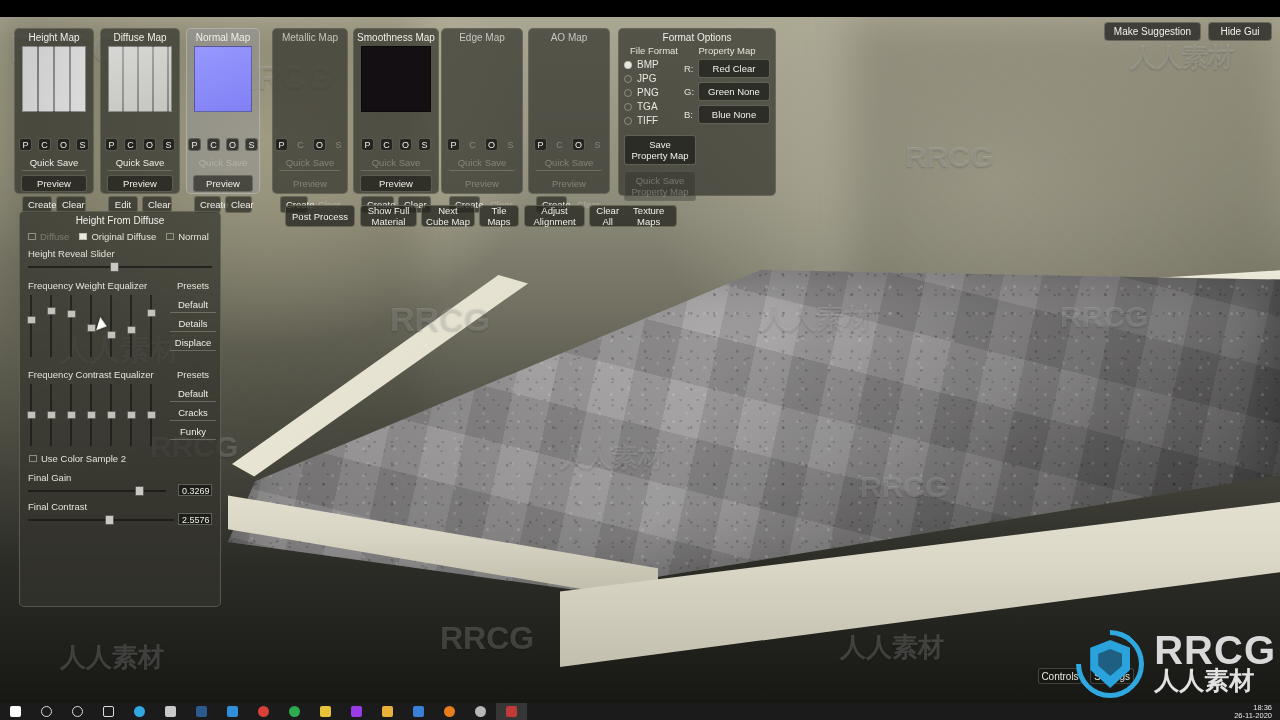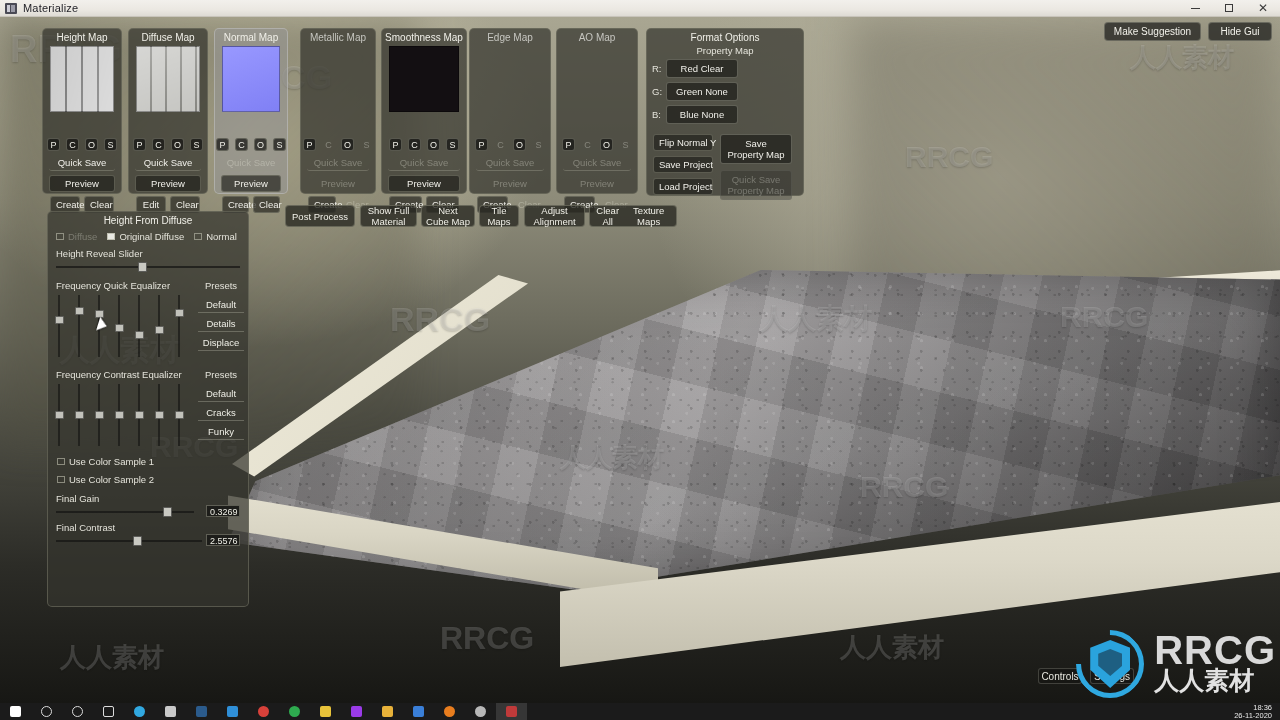--- a/index.html
+++ b/index.html
@@ -108,21 +108,20 @@
   .wm-cn { font-family: "DejaVu Sans", sans-serif; }
 
   
   .mz-panel {
     position: absolute;
     background: rgba(52,52,46,.72);
     border: 1px solid rgba(120,120,105,.55);
     border-radius: 5px;
     color: #e9e9e2;
     font-size: 10px;
-    margin-left: 28px;
   }
   .mz-panel.bright { background: rgba(150,150,150,.55); border-color: rgba(200,200,200,.5); }
   .mz-title { text-align: center; font-size: 10px; padding-top: 3px; color: #f0efe8; }
   .mz-title.dim { color: #c6c6c0; }
   .thumb {
     margin: 3px auto 0; width: 66px; height: 66px;
     border: 1px solid rgba(0,0,0,.35);
   }
   .thumb.height {
     background:
@@ -283,35 +282,20 @@
       <div class="wm wm-cn" style="left: 760px; top: 300px; font-size: 28px;">人人素材</div>
       <div class="wm" style="left: 1060px; top: 300px; font-size: 30px;">RRCG</div>
       <div class="wm" style="left: 150px; top: 430px; font-size: 30px;">RRCG</div>
       <div class="wm wm-cn" style="left: 560px; top: 440px; font-size: 26px;">人人素材</div>
       <div class="wm" style="left: 860px; top: 470px; font-size: 30px;">RRCG</div>
       <div class="wm wm-cn" style="left: 60px; top: 640px; font-size: 26px;">人人素材</div>
       <div class="wm" style="left: 440px; top: 620px; font-size: 32px;">RRCG</div>
       <div class="wm wm-cn" style="left: 840px; top: 630px; font-size: 26px;">人人素材</div>
     </div>
 
-  <div class="titlebar">
-    <div class="tb-icon"></div>
-    <div class="tb-title">Materialize</div>
-    <div class="tb-controls">
-      <div class="tb-btn">
-          <span class="glyph-min"></span>
-        </div>
-      <div class="tb-btn">
-          <span class="glyph-max"></span>
-        </div>
-      <div class="tb-btn close">
-          <span class="glyph-close">✕</span>
-        </div>
-    </div>
-  </div>
 
   <div class="top-btn" style="left:1104px; top:22px; width:97px; height:19px;">Make Suggestion</div>
   <div class="top-btn" style="left:1208px; top:22px; width:64px; height:19px;">Hide Gui</div>
 
   <div id="map-panels">
       <div class="mz-panel" style="left: 14px; top: 28px; width: 80px; height: 166px;">
         <div class="mz-title">Height Map</div>
         <div class="thumb height" style="width: 64px;"></div>
         <div class="pcos" style="margin-top: 26px;">
           <span>P</span>
@@ -420,44 +404,64 @@
         <div class="mz-row">
           <div class="mz-btn" style="width: 31px;">Create</div>
           <div class="mz-btn ghost" style="width: 31px;">Clear</div>
         </div>
       </div>
     </div>
 
   <div class="mz-panel" style="left:618px; top:28px; width:158px; height:168px;">
     <div class="mz-title">Format Options</div>
     <div style="display:flex; padding:2px 5px 0 5px;">
+      <div style="width:62px;">
+        <div class="lbl" style="text-align:center; margin-bottom:3px;">File Format</div>
+        <div id="format-list">
+            <div class="radio on">
+              <i></i>
+              <span>BMP</span>
+            </div>
+            <div class="radio">
+              <i></i>
+              <span>JPG</span>
+            </div>
+            <div class="radio">
+              <i></i>
+              <span>PNG</span>
+            </div>
+            <div class="radio">
+              <i></i>
+              <span>TGA</span>
+            </div>
+            <div class="radio">
+              <i></i>
+              <span>TIFF</span>
+            </div>
+          </div>
+      </div>
       <div style="flex:1;">
         <div class="lbl" style="text-align:center; margin-bottom:3px;">Property Map</div>
         <div id="channel-list">
             <div style="display: flex; align-items: center; gap: 4px; margin-bottom: 4px;">
               <span class="lbl" style="width: 10px;">R:</span>
               <div class="prop-btn">Red Clear</div>
             </div>
             <div style="display: flex; align-items: center; gap: 4px; margin-bottom: 4px;">
               <span class="lbl" style="width: 10px;">G:</span>
               <div class="prop-btn">Green None</div>
             </div>
             <div style="display: flex; align-items: center; gap: 4px; margin-bottom: 4px;">
               <span class="lbl" style="width: 10px;">B:</span>
               <div class="prop-btn">Blue None</div>
             </div>
           </div>
       </div>
     </div>
     <div style="display:flex; padding:3px 5px 0 5px; gap:6px;">
-      <div style="width:62px;">
-        <div class="mz-btn" style="width:60px; margin-top:3px;">Flip Normal Y</div>
-        <div class="mz-btn" style="width:60px; margin-top:5px;">Save Project</div>
-        <div class="mz-btn" style="width:60px; margin-top:5px;">Load Project</div>
-      </div>
       <div style="flex:1;">
         <div class="prop-btn" style="margin-top:3px; line-height:11px; padding:3px 0;">
           <div>Save</div>
           <div>Property Map</div>
         </div>
         <div class="prop-btn ghost" style="margin-top:6px; line-height:11px; padding:3px 0;">
           <div>Quick Save</div>
           <div>Property Map</div>
         </div>
       </div>
@@ -511,21 +515,21 @@
     <div style="padding:6px 8px 0 8px;">
       <div class="lbl">Height Reveal Slider</div>
       <div class="hslider">
         <div class="track"></div>
         <div class="knob" id="knob-height-reveal" style="left: 82px;"></div>
       </div>
     </div>
 
     <div style="display:flex; padding:8px 8px 0 8px;">
       <div style="flex:1;">
-        <div class="lbl">Frequency Quick Equalizer</div>
+        <div class="lbl">Frequency Weight Equalizer</div>
         <div class="vsliders" id="weight-sliders" style="width:142px;">
             <div class="vsl" style="left: 0px;">
               <div class="vtrack"></div>
               <div class="vknob" style="top: 21px;"></div>
             </div>
             <div class="vsl" style="left: 20px;">
               <div class="vtrack"></div>
               <div class="vknob" style="top: 12px;"></div>
             </div>
             <div class="vsl" style="left: 40px;">
@@ -597,26 +601,20 @@
       <div style="width:48px;">
         <div class="lbl" style="text-align:center;">Presets</div>
         <div id="contrast-presets" style="margin-top:6px;">
             <div class="preset-btn">Default</div>
             <div class="preset-btn">Cracks</div>
             <div class="preset-btn">Funky</div>
           </div>
       </div>
     </div>
 
-    <div style="padding:10px 8px 0 9px;">
-      <label class="chk" id="cs1">
-        <i></i>
-        <span>Use Color Sample 1</span>
-      </label>
-    </div>
     <div style="padding:7px 8px 0 9px;">
       <label class="chk" id="cs2">
         <i></i>
         <span>Use Color Sample 2</span>
       </label>
     </div>
 
     <div style="padding:8px 8px 0 8px;">
       <div class="lbl">Final Gain</div>
       <div style="display:flex; align-items:center; gap:12px;">

